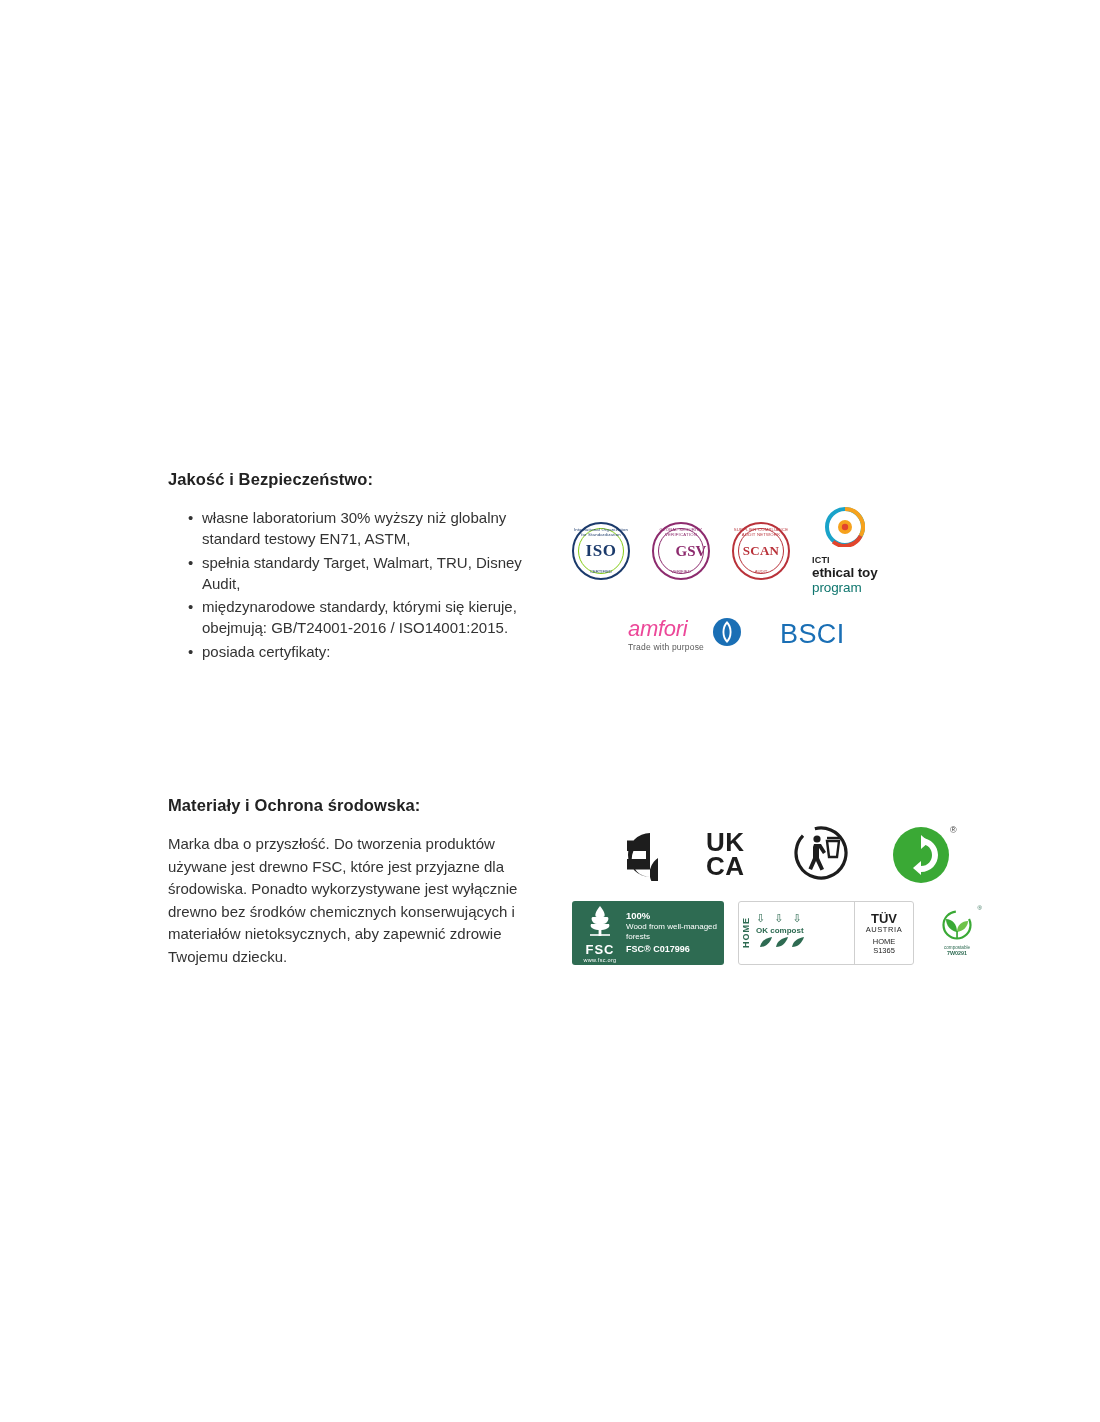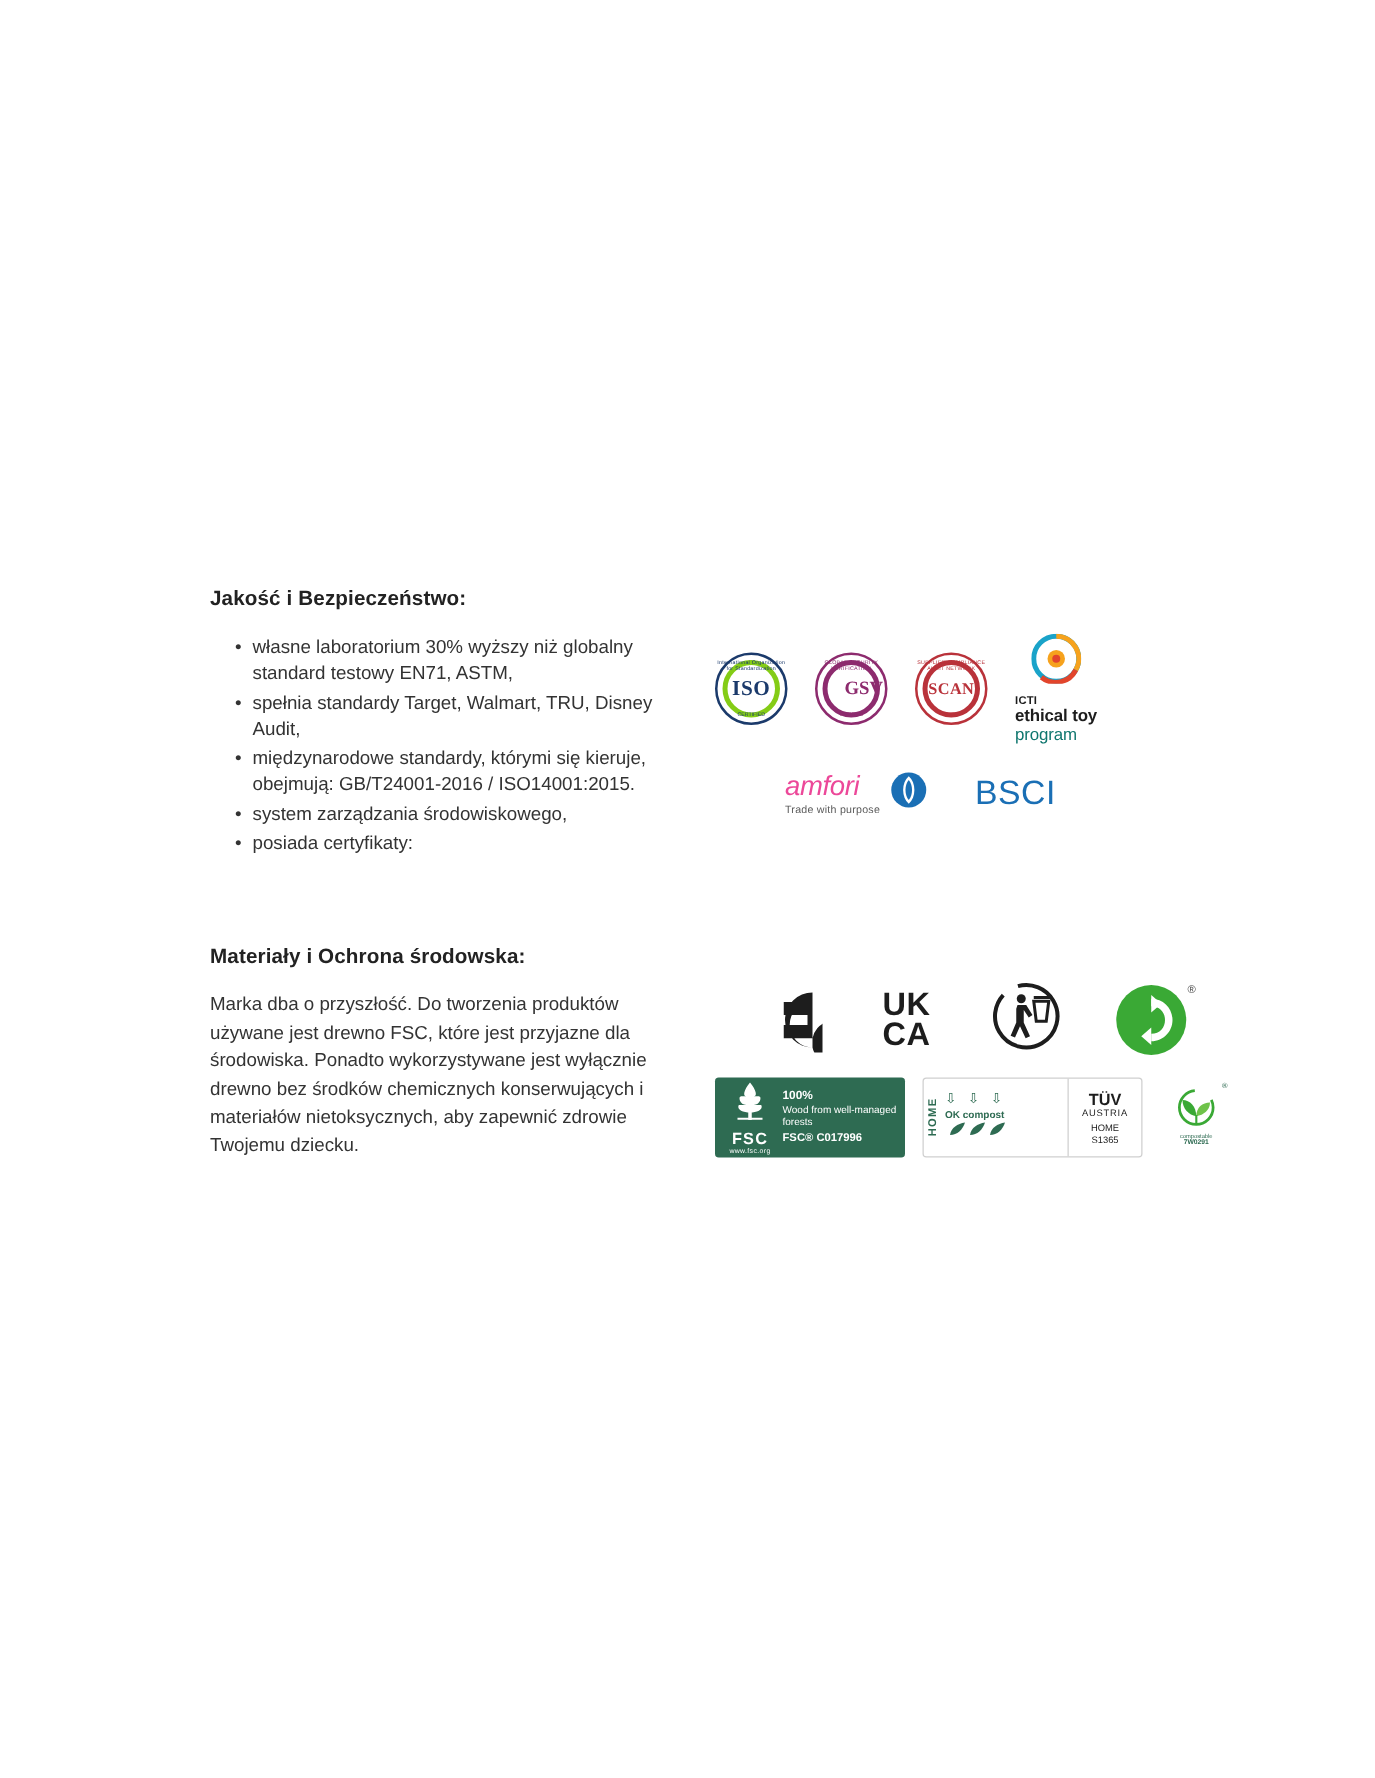--- a/index.html
+++ b/index.html
@@ -15,21 +15,21 @@
     font-family: "Liberation Sans", sans-serif;
     color: #2b2b2b;
     overflow: hidden;
   }
 
   
   .section {
     position: absolute;
   }
   .sec-quality { left: 168px; top: 470px; width: 780px; }
-  .sec-materials { left: 168px; top: 756px; width: 780px; }
+  .sec-materials { left: 168px; top: 796px; width: 780px; }
 
   .heading {
     font-size: 16.5px;
     font-weight: bold;
     color: #222222;
     margin: 0 0 18px 0;
     letter-spacing: 0.1px;
   }
 
   .cols {
@@ -86,21 +86,21 @@
   .seal {
     width: 58px; height: 58px;
     border-radius: 50%;
     border: 2px solid #1b3a6b;
     position: relative;
     display: flex; align-items: center; justify-content: center;
     box-sizing: border-box;
   }
   .seal .inner {
     width: 46px; height: 46px; border-radius: 50%;
-    border: 4px solid #84cc16;
+    border: 1px solid #84cc16;
     display: flex; align-items: center; justify-content: center;
     box-sizing: border-box;
   }
   .seal .iso-text {
     font-family: "Liberation Serif", serif;
     font-weight: bold;
     font-size: 17px;
     color: #1b3a6b;
     letter-spacing: 0.5px;
   }
@@ -283,21 +283,20 @@
 
   <div class="section sec-quality">
     <h2 class="heading">Jakość i Bezpieczeństwo:</h2>
     <div class="cols">
 
       <div class="col-text">
         <ul class="bullets">
           <li>własne laboratorium 30% wyższy niż globalny standard testowy EN71, ASTM,</li>
           <li>spełnia standardy Target, Walmart, TRU, Disney Audit,</li>
           <li>międzynarodowe standardy, którymi się kieruje, obejmują: GB/T24001-2016 / ISO14001:2015.</li>
-          <li>system zarządzania środowiskowego,</li>
           <li>posiada certyfikaty:</li>
         </ul>
       </div>
 
       <div class="col-logos">
         <div class="logo-row">
 
           <div class="seal">
             <div class="arc-top">International Organization for Standardization</div>
             <div class="inner">

